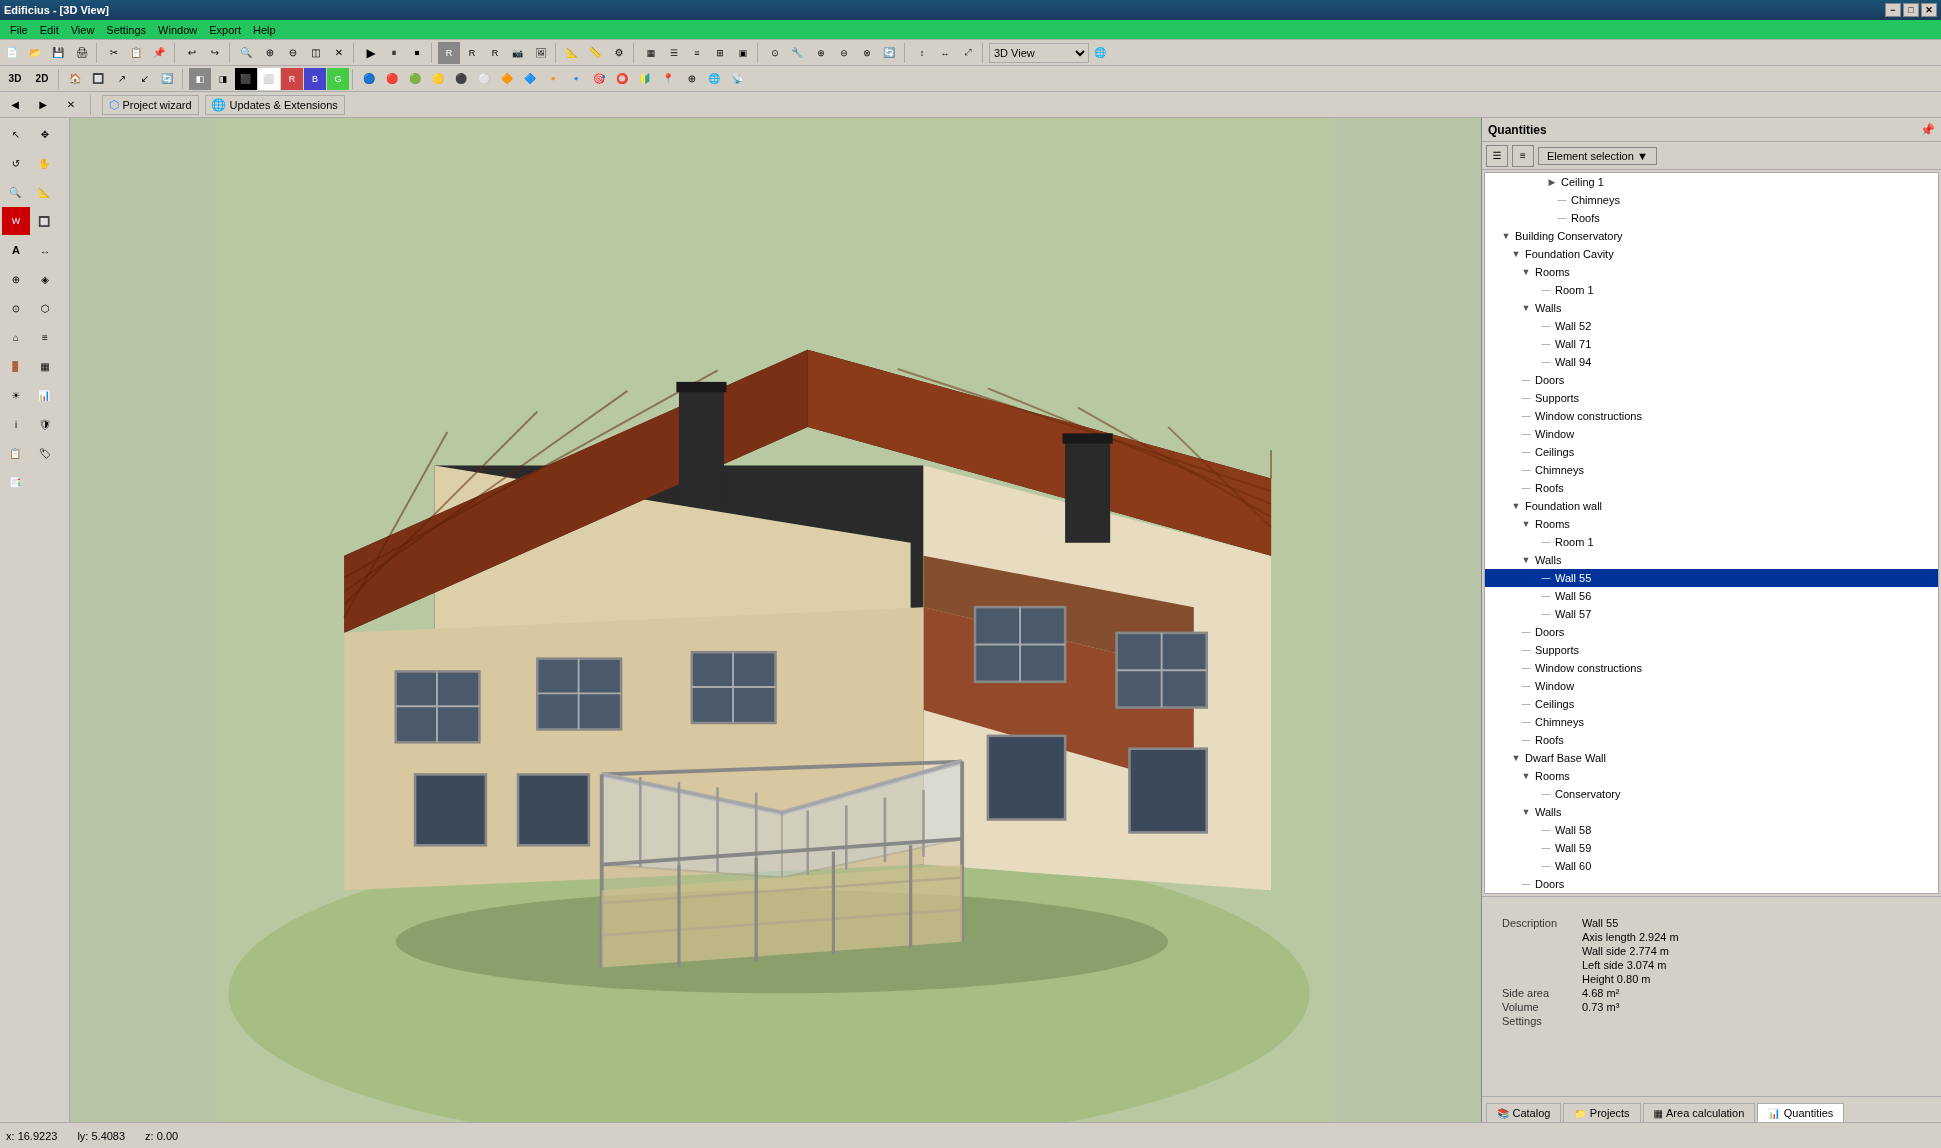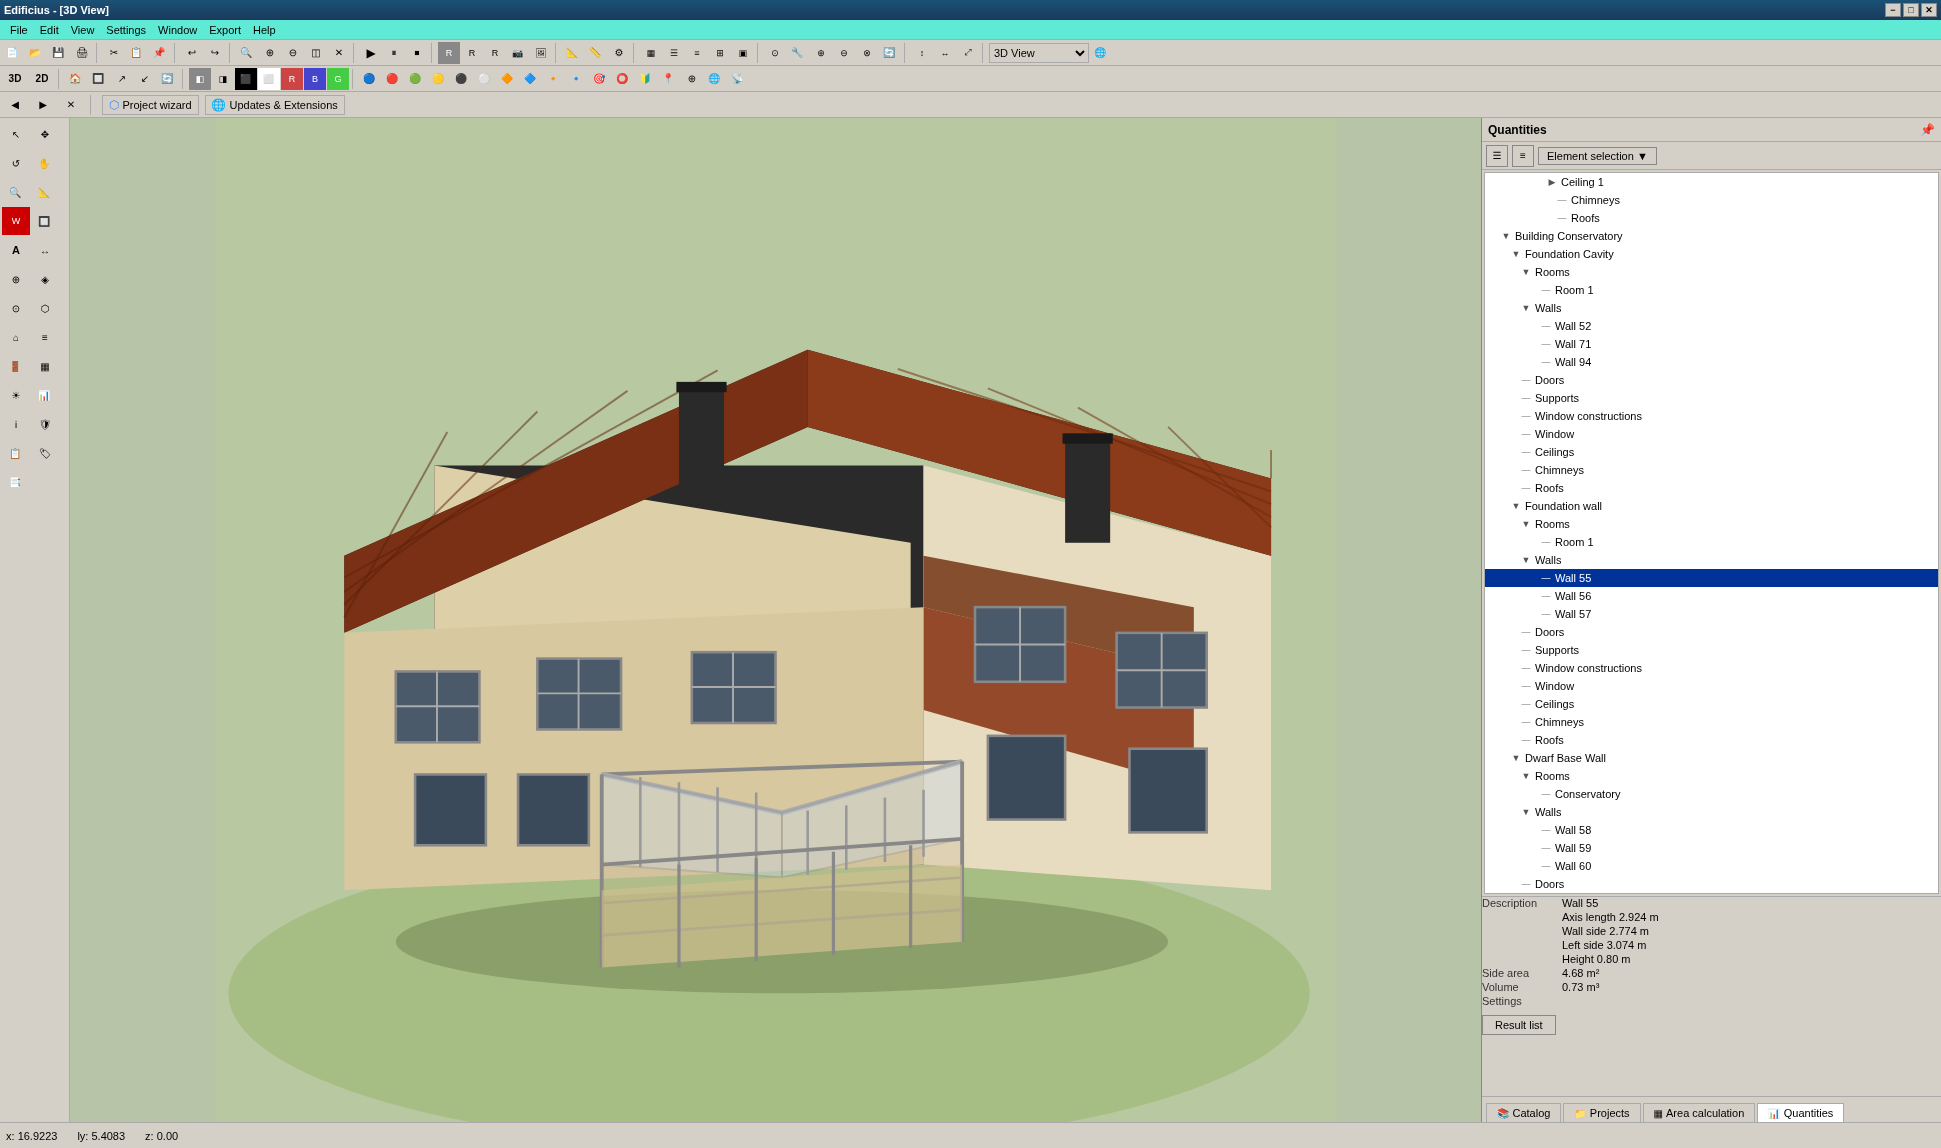--- a/index.html
+++ b/index.html
@@ -22,21 +22,21 @@
       width: 16px; height: 14px;
       background: #d4d0c8;
       border: 1px solid #888;
       display: inline-flex; align-items: center; justify-content: center;
       font-size: 9px; color: #000; cursor: pointer;
     }
 
     
     #menu-bar {
       height: 20px;
-      background: #5eead4;
+      background: #22c55e;
       display: flex;
       align-items: center;
       padding: 0 4px;
       border-bottom: 1px solid #aaa;
       font-size: 11px;
     }
     #menu-bar span {
       padding: 2px 6px;
       cursor: pointer;
     }
@@ -184,21 +184,21 @@
       display: inline-flex; align-items: center; justify-content: center;
       font-size: 9px; cursor: pointer; color: #555;
     }
     .tree-label { padding-left: 2px; }
 
     
     #details-panel {
       height: 200px;
       background: #d4d0c8;
       border-top: 1px solid #aaa;
-      padding: 0;
+      padding: 20px;
       font-size: 11px;
       overflow-y: auto;
     }
     .detail-row {
       display: flex;
       margin-bottom: 2px;
     }
     .detail-label {
       width: 80px;
       font-weight: normal;
@@ -914,23 +914,20 @@
         <span class="detail-value">4.68 m²</span>
       </div>
       <div class="detail-row">
         <span class="detail-label">Volume</span>
         <span class="detail-value">0.73 m³</span>
       </div>
       <div class="detail-row">
         <span class="detail-label">Settings</span>
       </div>
 
-      <div style="margin-top:8px">
-        <button style="padding:3px 12px;background:#d4d0c8;border:1px solid #888;font-size:11px;cursor:pointer">Result list</button>
-      </div>
     </div>
 
     <div id="bottom-tabs">
       <div class="bottom-tab">
         <span style="font-size:10px">📚</span>
         <span>Catalog</span>
       </div>
       <div class="bottom-tab">
         <span style="font-size:10px">📁</span>
         <span>Projects</span>

